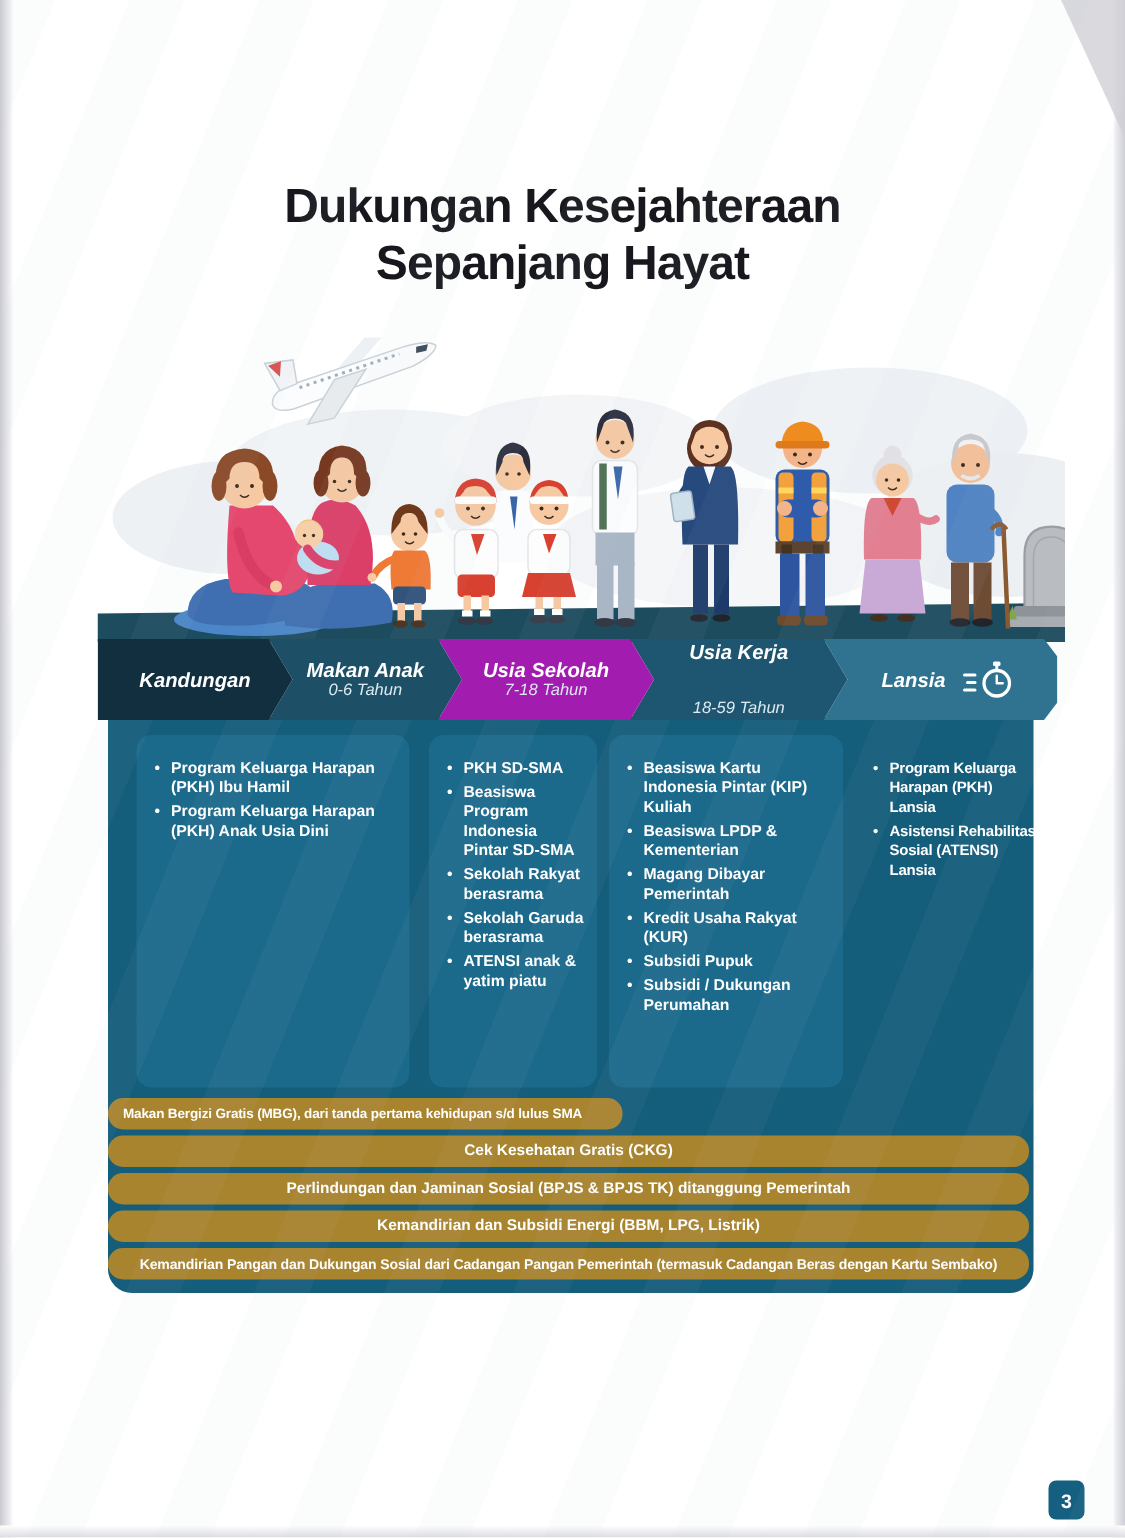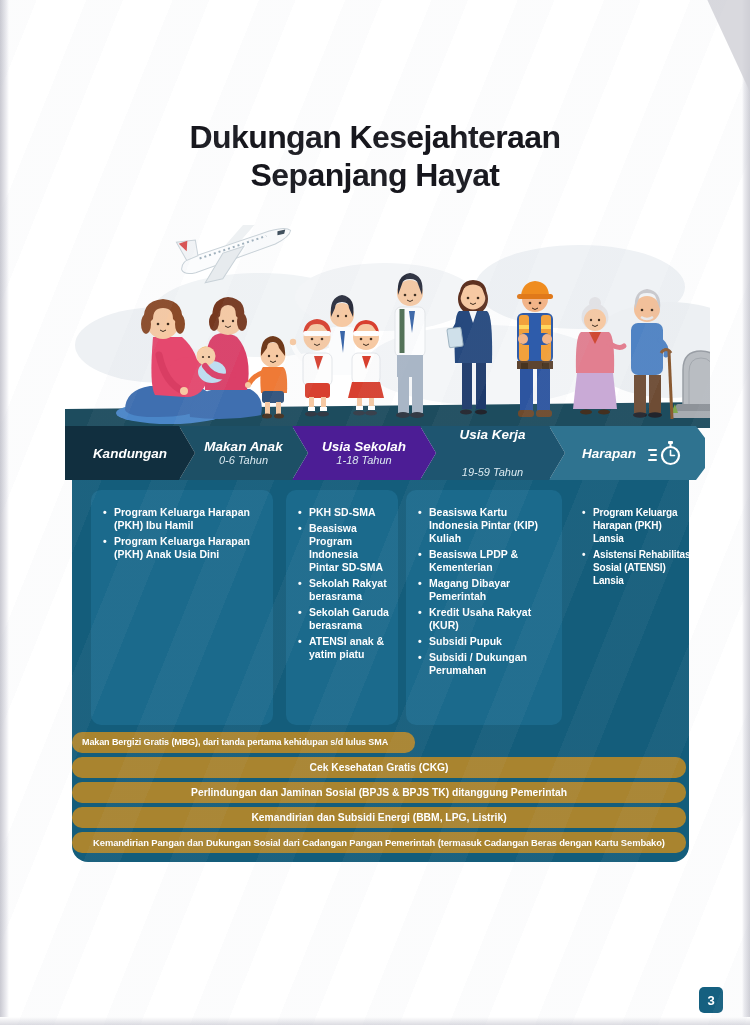--- a/index.html
+++ b/index.html
@@ -302,30 +302,30 @@
 </svg>
 
 <div class="band">
   <div class="stage s1" style="background-color: rgb(17, 47, 63);">
     <div class="stage-label">Kandungan</div>
   </div>
   <div class="stage s2" style="background-color: rgb(29, 80, 102);">
     <div class="stage-label">Makan Anak</div>
     <div class="stage-sub">0-6 Tahun</div>
   </div>
-  <div class="stage s3" style="background-color: #4c1d95;">
+  <div class="stage s3" style="background-color: #a21caf;">
     <div class="stage-label">Usia Sekolah</div>
-    <div class="stage-sub">1-18 Tahun</div>
+    <div class="stage-sub">7-18 Tahun</div>
   </div>
   <div class="stage s4" style="background-color: rgb(30, 85, 112); gap: 24px;">
     <div class="stage-label">Usia Kerja</div>
-    <div class="stage-sub">19-59 Tahun</div>
+    <div class="stage-sub">18-59 Tahun</div>
   </div>
   <div class="stage s5" style="background-color: rgb(47, 115, 144);">
-    <div class="stage-label">Harapan</div>
+    <div class="stage-label">Lansia</div>
     <svg width="34" height="27" viewBox="0 0 34 27">
       <rect x="0" y="9" width="9" height="2" rx="1" fill="#fff"></rect>
       <rect x="2" y="14" width="7" height="2" rx="1" fill="#fff"></rect>
       <rect x="0" y="19" width="9" height="2" rx="1" fill="#fff"></rect>
       <rect x="20" y="1" width="5" height="3" rx="1" fill="#fff"></rect>
       <rect x="21.5" y="4" width="2" height="3" fill="#fff"></rect>
       <circle cx="22.5" cy="15.5" r="8.5" fill="none" stroke="#fff" stroke-width="2.2"></circle>
       <path d="M22.5,15.5 L22.5,10.5 M22.5,15.5 L26.5,15.5" stroke="#fff" stroke-width="1.6" stroke-linecap="round"></path>
     </svg>
   </div>

